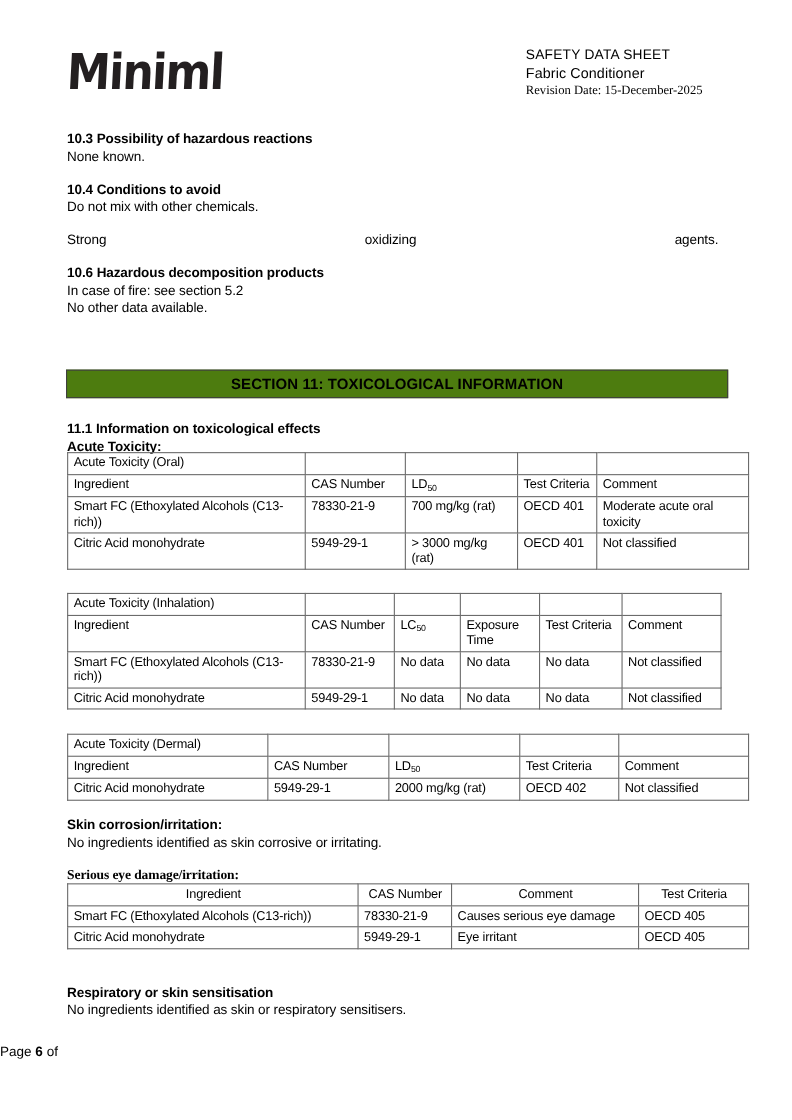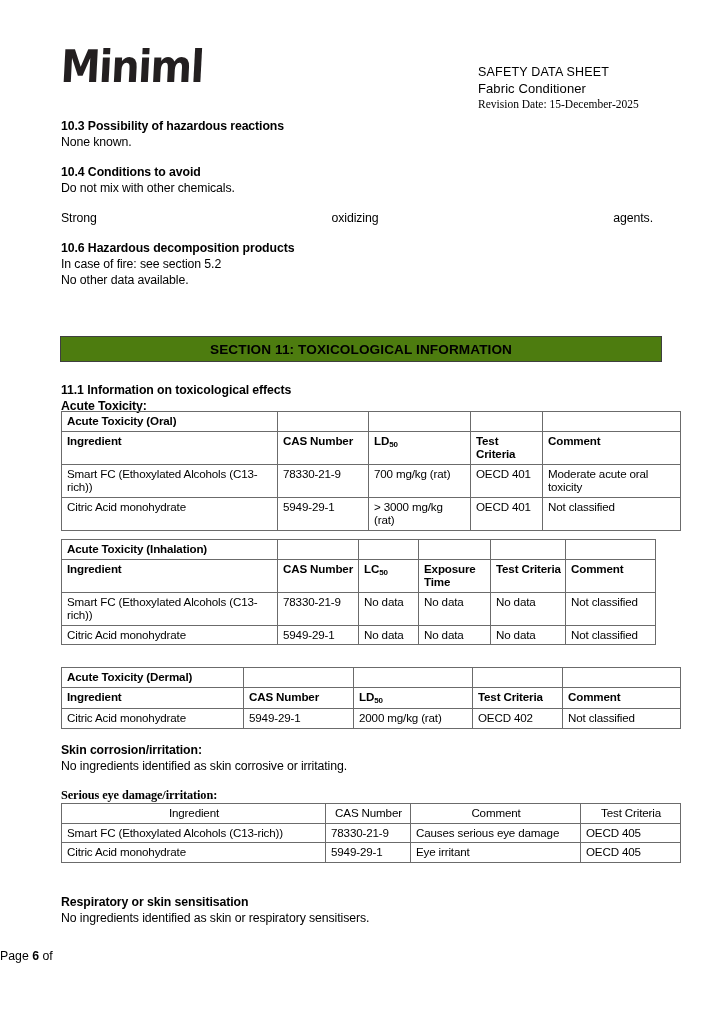--- a/index.html
+++ b/index.html
@@ -39,21 +39,21 @@
     font-weight: 700;
     letter-spacing: -1.5px;
     color: #231f20;
     transform: skewX(-3deg) scaleY(1.12);
     transform-origin: left top;
     line-height: 1;
   }
   .header-right {
     position: absolute;
     left: 478px;
-    top: 64px;
+    top: 42px;
     width: 230px;
     text-align: left;
   }
   .sds-line1 {
     font-size: 12.5px;
     line-height: 16px;
     letter-spacing: 0.2px;
   }
   .sds-line2 {
     font-size: 13px;
@@ -123,21 +123,21 @@
     border: 1px solid #6b6b6b;
     padding: 2px 4px 3px 5px;
     vertical-align: top;
     text-align: left;
     font-weight: normal;
     line-height: 13.5px;
     letter-spacing: -0.15px;
   }
   table .title-cell,
   table .hdr {
-    font-weight: bold;
+    font-weight: normal;
     margin-left: 12px;
   }
   .tbl-outer {
     border: 1.5px solid #555;
   }
   sub {
     font-size: 8px;
     vertical-align: baseline;
     position: relative;
     bottom: -2px;

